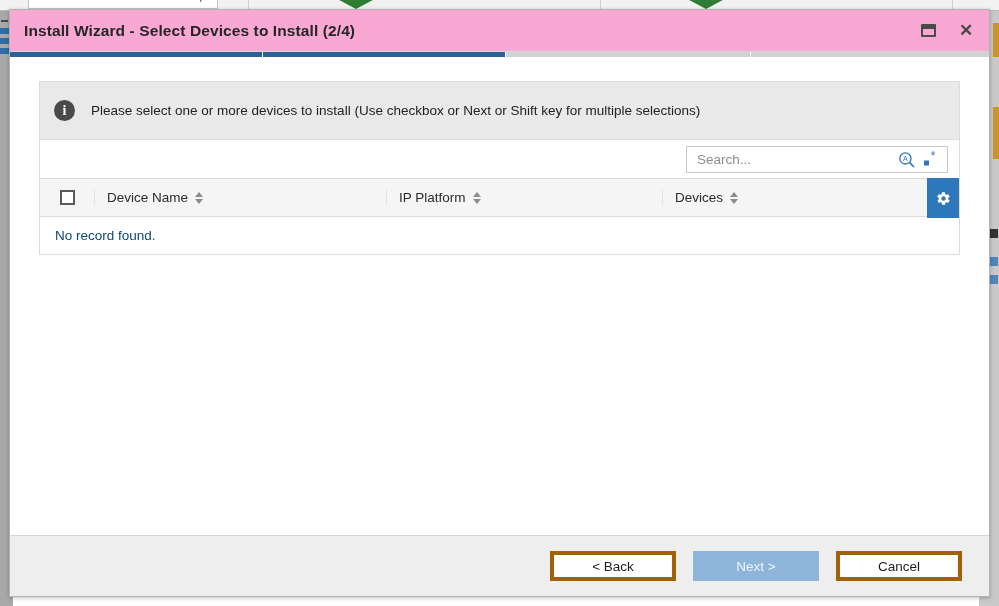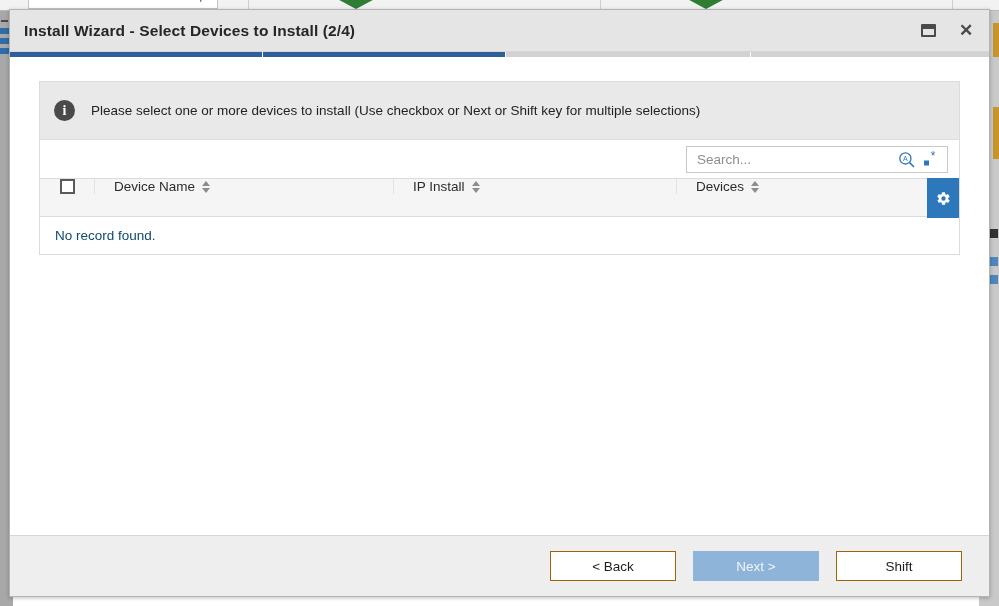--- a/index.html
+++ b/index.html
@@ -129,21 +129,21 @@
     height: 588px;
     background: #ffffff;
     border: 1px solid #b3b3b3;
     box-shadow: 0 1px 4px rgba(0,0,0,.25);
     display: flex;
     flex-direction: column;
   }
 
   .titlebar {
     height: 42px;
-    background: #e5e5e5;
+    background: #f9a8d4;
     border-bottom: 1px solid #d6d6d6;
     display: flex;
     align-items: center;
     padding: 0 12px 0 14px;
     flex: 0 0 auto;
   }
   .title-text {
     font-size: 15.5px;
     font-weight: bold;
     color: #262626;
@@ -268,24 +268,23 @@
   
   .tbl {
     border: 1px solid #dcdcdc;
     border-top: none;
     background: #fff;
   }
   .thead {
     height: 38px;
     background: #f5f5f5;
     display: flex;
-    align-items: flex-start;
+    align-items: center;
     border-bottom: 1px solid #dcdcdc;
     position: relative;
-    gap: 7px;
   }
   .th {
     display: flex;
     align-items: center;
     font-size: 13.5px;
     color: #2b2b2b;
     padding: 0 12px;
     border-right: 1px solid #e2e2e2;
   }
   .th.cb { width: 55px; justify-content: center; padding: 0; }
@@ -348,21 +347,21 @@
     justify-content: flex-end;
     padding-right: 27px;
     gap: 17px;
   }
   .btn {
     width: 126px;
     height: 30px;
     font-size: 13.5px;
     font-family: "Liberation Sans", sans-serif;
     background: #ffffff;
-    border: 1px solid #a16207;
+    border: 4px solid #a16207;
     color: #1d1d1d;
     cursor: pointer;
   }
   .btn.primary-disabled {
     background: #8fb4d9;
     border: 1px solid #8fb4d9;
     color: #eef4fa;
     cursor: default;
   }
 </style>
@@ -458,21 +457,21 @@
 
         <div class="th c-name">
           <span>Device Name</span>
           <span class="sort-ico">
             <i class="up"></i>
               <i class="down"></i>
           </span>
         </div>
 
         <div class="th c-ip">
-          <span>IP Install</span>
+          <span>IP Platform</span>
           <span class="sort-ico">
             <i class="up"></i>
               <i class="down"></i>
           </span>
         </div>
 
         <div class="th c-plat">
           <span>Devices</span>
           <span class="sort-ico">
             <i class="up"></i>
@@ -490,16 +489,16 @@
       <div class="tbody-row">
         <span>No record found.</span>
       </div>
     </div>
 
   </div>
 
   <div class="footer">
     <button class="btn">&lt; Back</button>
     <button class="btn primary-disabled">Next &gt;</button>
-    <button class="btn">Shift</button>
+    <button class="btn">Cancel</button>
   </div>
 
 </div>
 
 </body></html>

